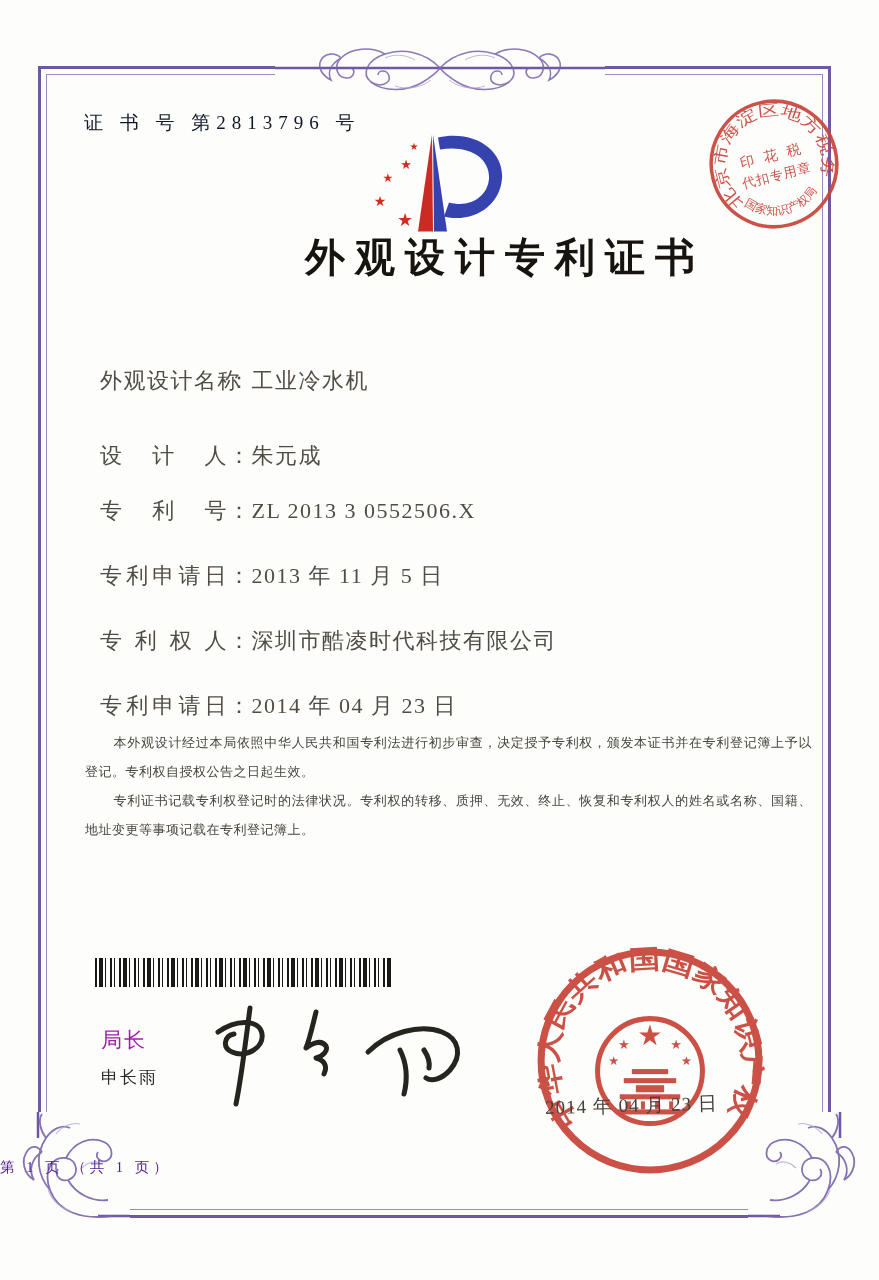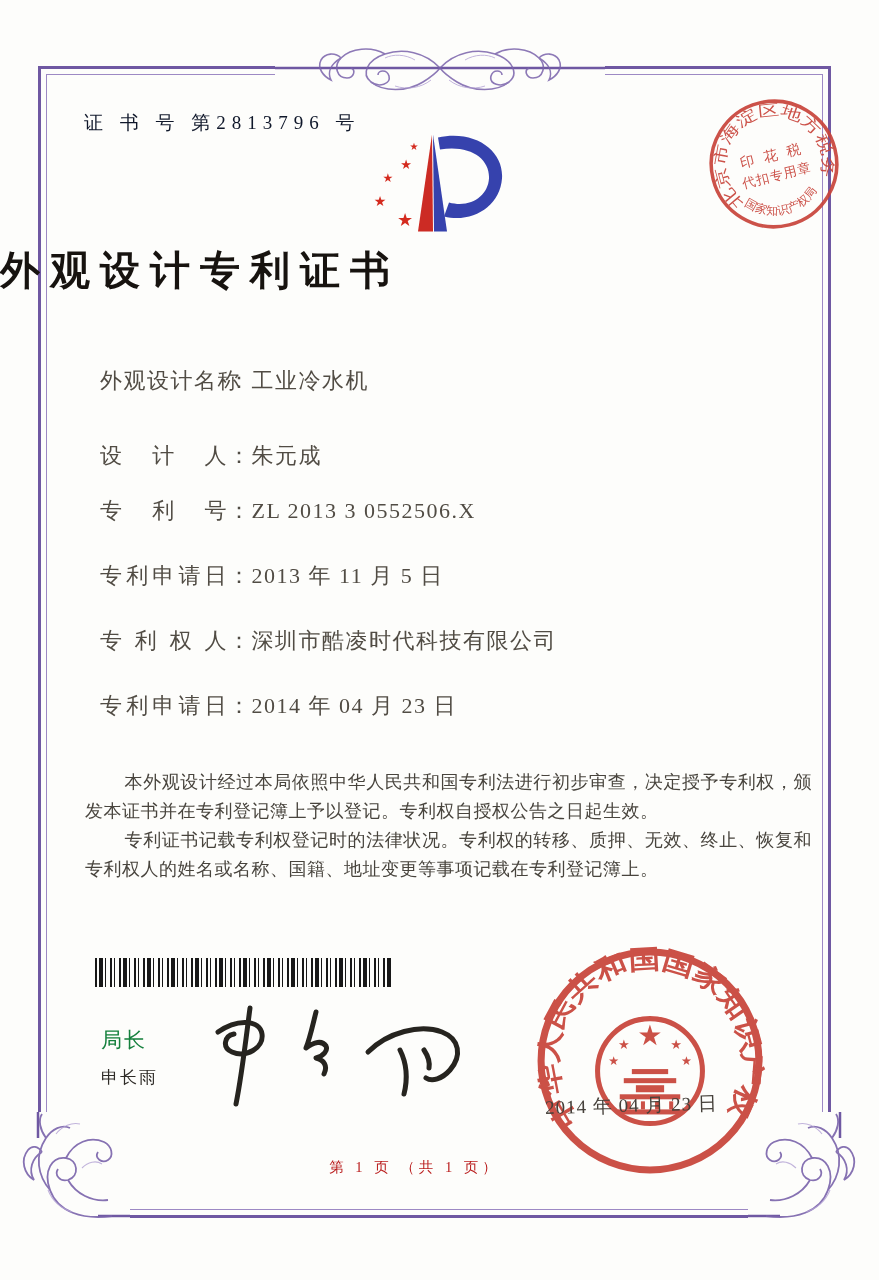--- a/index.html
+++ b/index.html
@@ -14,56 +14,56 @@
     border:3px solid #6f58a2; }
   .frame-inner { position:absolute; inset:5px; border:1px solid #9d89c4; }
   .ornament { position:absolute; background:#fdfdfb; }
   .orn-top { left:50%; top:38px; transform:translateX(-50%); }
   .orn-bl { left:12px; top:1112px; }
   .orn-br { left:748px; top:1112px; transform:scaleX(-1); }
   
   .cert-no { position:absolute; left:84px; top:110px; font-size:19px;
     letter-spacing:6px; color:#0f172a; }
   .logo { position:absolute; left:372px; top:130px; width:135px; height:108px; }
-  .page-title { position:absolute; left:0; width:705px; top:243px; text-align:left;
+  .page-title { position:absolute; left:0; width:705px; top:230px; text-align:right;
     font-size:40px; font-weight:600; letter-spacing:10px; color:#17130f; }
   
   .tax-seal { position:absolute; left:690px; top:80px; width:168px; height:168px;
     transform:rotate(-14deg); opacity:.92; }
   
   .field-row { position:absolute; left:100px; font-size:22px; color:#514c44;
     letter-spacing:1.5px; white-space:nowrap; }
   .field-label { display:inline-block; width:128px; text-align:justify; text-align-last:justify; }
   .f0{top:366px}.f1{top:441px}.f2{top:496px}.f3{top:561px}.f4{top:626px}.f5{top:691px}
   
   .body-text { position:absolute; left:85px; top:728px; width:727px;
-    font-size:18px; line-height:29px; text-align:justify; color:#48443d;
-    letter-spacing:.5px;margin-top:40px; }
+    font-size:13px; line-height:29px; text-align:justify; color:#48443d;
+    letter-spacing:.5px; }
   .body-text p { text-indent:2.2em; }
   
   .barcode { position:absolute; left:95px; top:958px; width:296px; height:29px;
     background:repeating-linear-gradient(90deg,
       #181818 0 2px, transparent 2px 4px,
       #181818 4px 8px, transparent 8px 10px,
       #181818 10px 11px, transparent 11px 15px,
       #181818 15px 17px, transparent 17px 19px,
       #181818 19px 20px, transparent 20px 24px); }
   
   .sig-title { position:absolute; left:101px; top:1026px; font-size:21px;
-    letter-spacing:2px; color:#15803d; font-family:"Liberation Sans",sans-serif; }
+    letter-spacing:2px; color:#a21caf; font-family:"Liberation Sans",sans-serif; }
   .sig-name  { position:absolute; left:101px; top:1066px; font-size:17px;
     letter-spacing:2px; color:#2e2b27; font-family:"Liberation Sans",sans-serif; }
   .sig-image { position:absolute; left:188px; top:998px; }
   
   .office-seal { position:absolute; left:531px; top:942px; width:238px; height:238px; opacity:.93; }
   .seal-date { position:absolute; left:545px; top:1092px; width:230px; font-size:19px;
     letter-spacing:1px; color:#45403a; transform:rotate(-1.5deg); white-space:nowrap; }
   
-  .footer { position:absolute; left:0; top:1158px; width:830px; text-align:center;
-    font-size:14.5px; letter-spacing:4px; color:#b91c1c; }
+  .footer { position:absolute; left:0; top:1158px; width:830px; 
+    font-size:14.5px; letter-spacing:4px; color:#4c1d95; }
   .seal-text { font-family:"Liberation Serif", serif; }
 </style>
 </head>
 <body>
 
 <div id="canvas">
 
   <div class="frame-outer">
     <div class="frame-inner"></div>
   </div>

